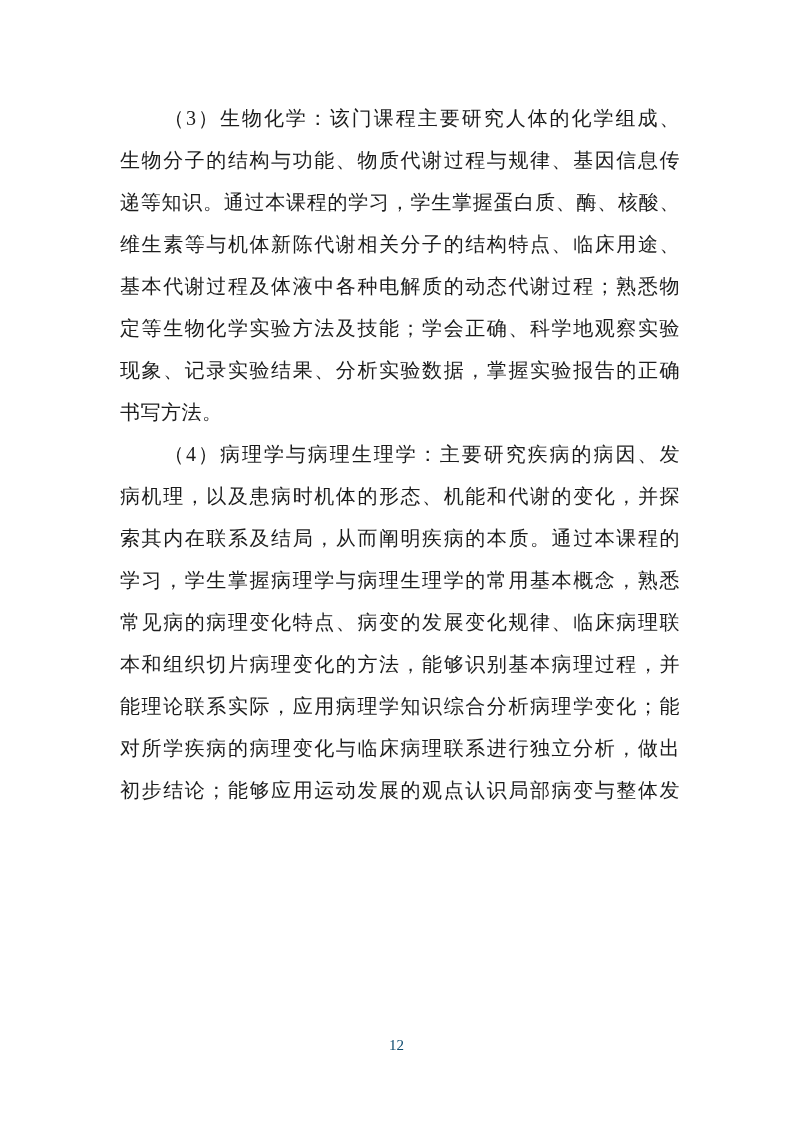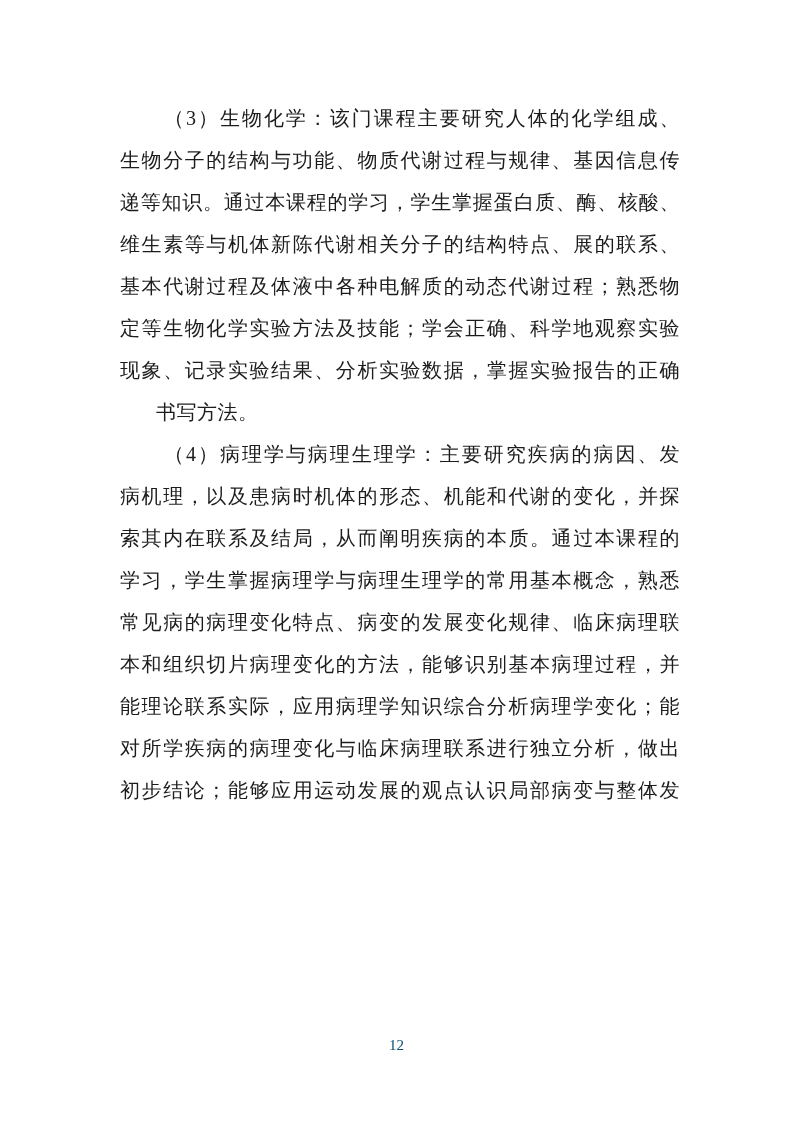--- a/index.html
+++ b/index.html
@@ -33,21 +33,20 @@
     text-align: justify;
     text-align-last: justify;
     letter-spacing: 0.5px;
     overflow: hidden;
   }
   .line.indent {
     padding-left: 44px;
   }
   .line.short {
     text-align-last: left;
-    margin-left: 36px;
   }
   .page-number {
     position: absolute;
     top: 1034px;
     left: 0;
     width: 100%;
     text-align: center;
     font-size: 15px;
     line-height: 22px;
     color: #0c4a6e;
@@ -56,21 +55,21 @@
 </style>
 </head>
 <body>
 
 <main class="page">
   <div class="text-block">
       <div class="paragraph">
         <div class="line indent">（3）生物化学：该门课程主要研究人体的化学组成、</div>
         <div class="line">生物分子的结构与功能、物质代谢过程与规律、基因信息传</div>
         <div class="line">递等知识。通过本课程的学习，学生掌握蛋白质、酶、核酸、</div>
-        <div class="line">维生素等与机体新陈代谢相关分子的结构特点、展的联系、</div>
+        <div class="line">维生素等与机体新陈代谢相关分子的结构特点、临床用途、</div>
         <div class="line">基本代谢过程及体液中各种电解质的动态代谢过程；熟悉物</div>
         <div class="line">定等生物化学实验方法及技能；学会正确、科学地观察实验</div>
         <div class="line">现象、记录实验结果、分析实验数据，掌握实验报告的正确</div>
         <div class="line short">书写方法。</div>
       </div>
       <div class="paragraph">
         <div class="line indent">（4）病理学与病理生理学：主要研究疾病的病因、发</div>
         <div class="line">病机理，以及患病时机体的形态、机能和代谢的变化，并探</div>
         <div class="line">索其内在联系及结局，从而阐明疾病的本质。通过本课程的</div>
         <div class="line">学习，学生掌握病理学与病理生理学的常用基本概念，熟悉</div>

